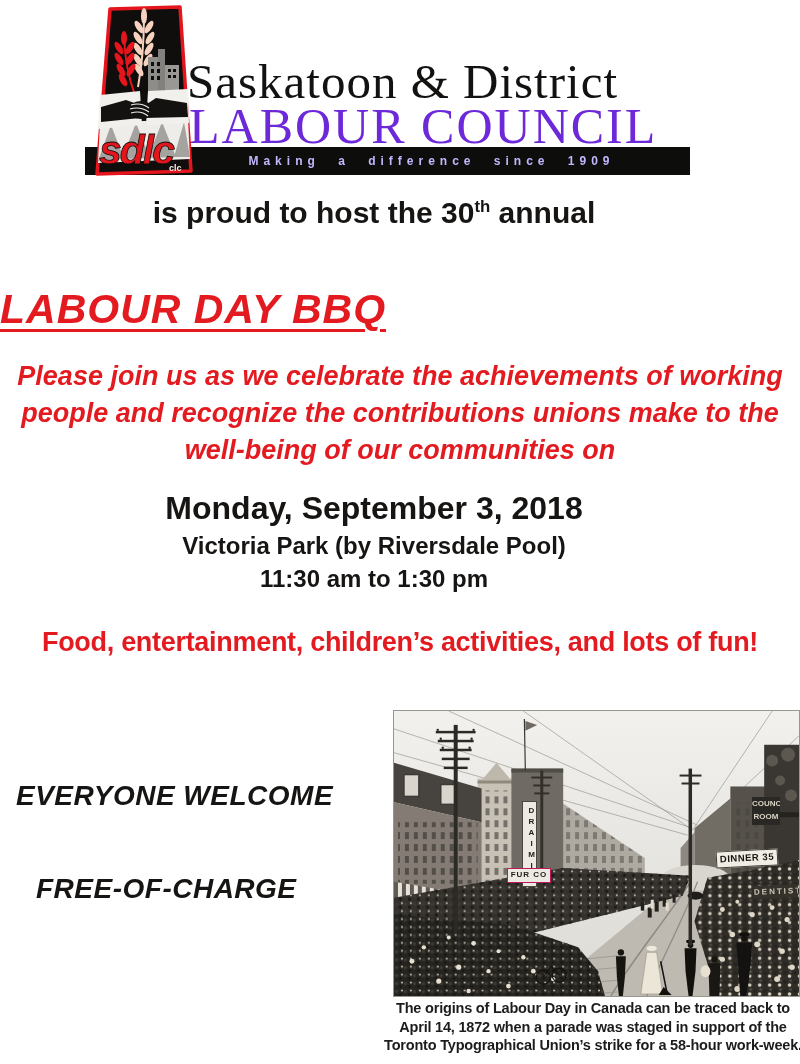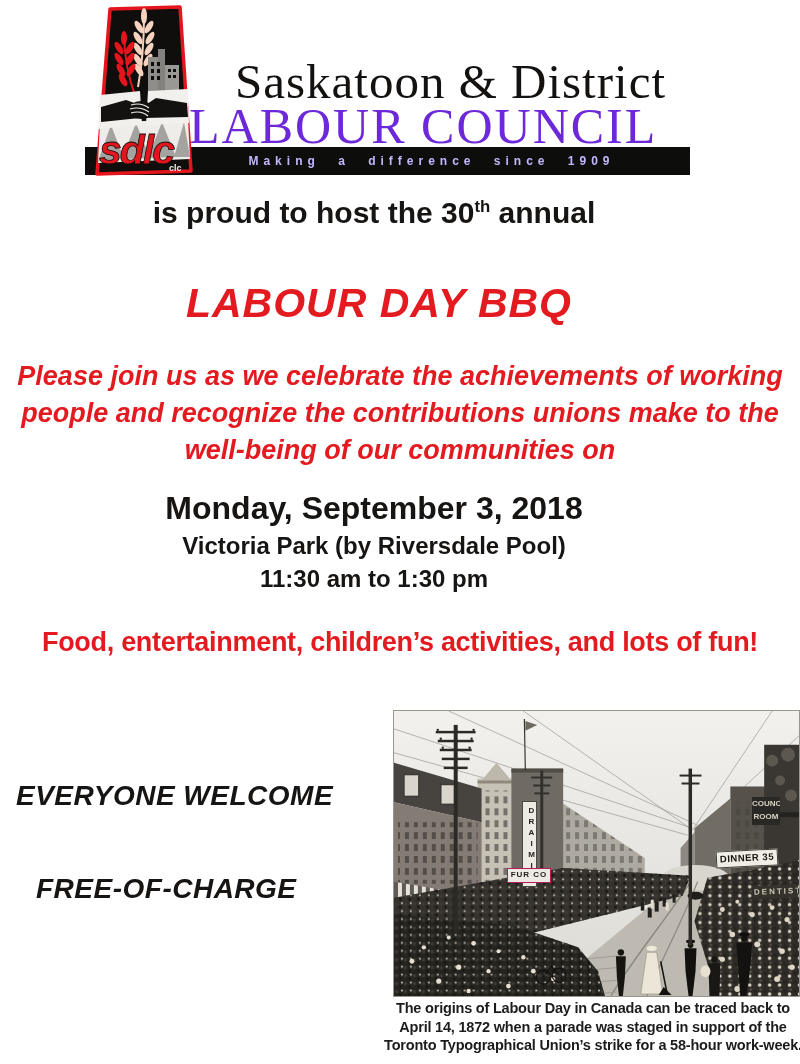--- a/index.html
+++ b/index.html
@@ -2,34 +2,34 @@
 <html><head>
 <meta charset="utf-8">
 <style>
   html,body{margin:0;padding:0;background:#fff;}
   .page{position:relative;width:800px;height:1064px;background:#ffffff;overflow:hidden;
         font-family:"Liberation Sans",sans-serif;color:#171513;}
 
   
   .logo-mark{position:absolute;left:92px;top:5px;width:104px;height:173px;z-index:3;}
   .org1{position:absolute;left:187px;top:57px;font-family:"Liberation Serif",serif;
-        font-size:49px;line-height:1;letter-spacing:1px;white-space:nowrap;color:#141210;margin-left:48px;}
+        font-size:49px;line-height:1;letter-spacing:1px;white-space:nowrap;color:#141210;}
   .org2{position:absolute;left:189px;top:101px;font-family:"Liberation Serif",serif;
         font-size:50px;line-height:1;letter-spacing:2px;white-space:nowrap;color:#6d28d9;}
   .banner{position:absolute;left:85px;top:147px;width:605px;height:28px;background:#0d0d0c;z-index:1;}
   .banner span{display:block;padding-left:88px;line-height:28px;text-align:center;
         color:#c4b5fd;font-weight:bold;font-size:12px;letter-spacing:5px;word-spacing:10px;white-space:nowrap;}
 
   
   .intro{position:absolute;top:196px;left:0;width:748px;text-align:center;
          font-size:30px;font-weight:bold;white-space:nowrap;}
   .intro .sup{font-size:0.56em;vertical-align:super;}
-  .title{position:absolute;top:280px;left:0;width:758px;text-align:center;
+  .title{position:absolute;top:286px;left:0;width:758px;text-align:left;
          font-size:41px;font-weight:bold;font-style:italic;color:var(--red);
-         text-decoration-thickness:3px;text-underline-offset:6px;letter-spacing:1px;}
+         text-decoration:underline;text-decoration-thickness:3px;text-underline-offset:6px;letter-spacing:1px;}
   .invitation{position:absolute;top:358px;left:10px;width:780px;text-align:center;
          font-size:27px;line-height:37px;font-weight:bold;font-style:italic;color:var(--red);}
   .event{position:absolute;top:489px;left:0;width:748px;text-align:center;font-weight:bold;}
   .event .date{font-size:32px;line-height:38px;}
   .event .location{font-size:24px;line-height:34px;margin-top:2px;}
   .event .time{font-size:24px;line-height:32px;}
   .highlights{position:absolute;top:627px;left:0;width:800px;text-align:center;
          font-size:27px;font-weight:bold;color:var(--red);letter-spacing:-0.3px;}
   .welcome{position:absolute;left:16px;top:780px;font-size:28px;font-weight:bold;
          font-style:italic;letter-spacing:0.5px;white-space:nowrap;}

